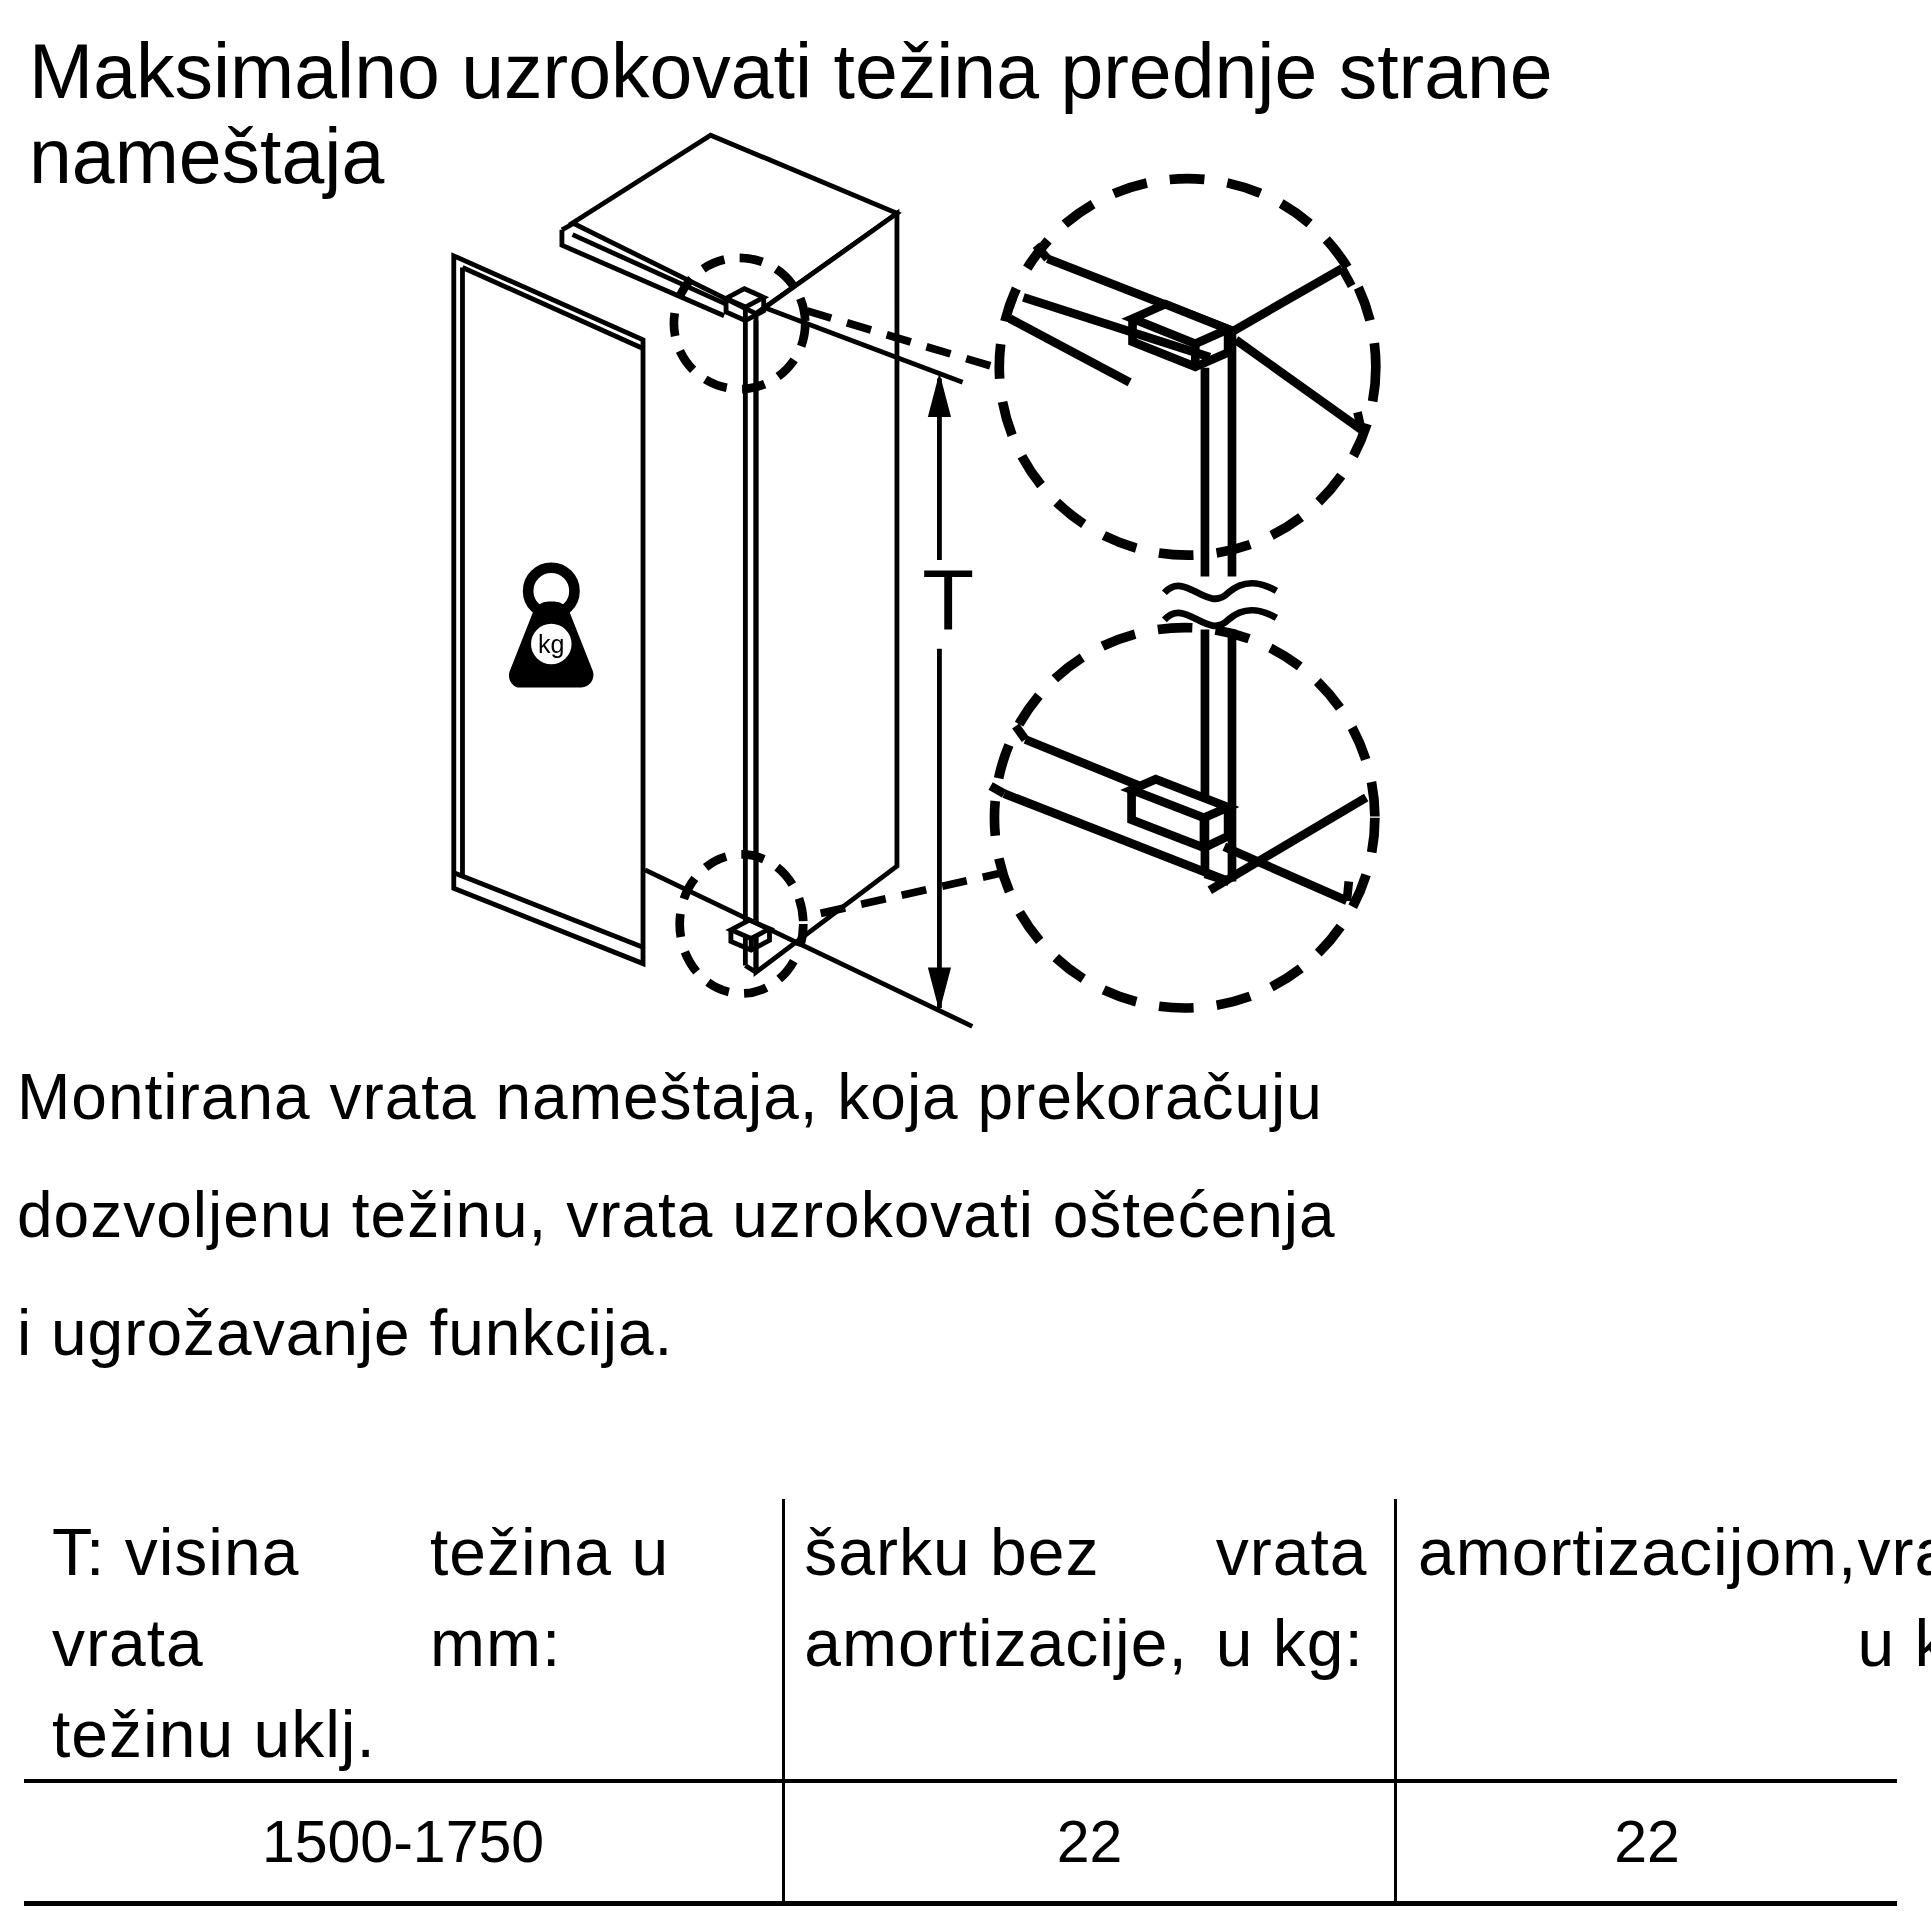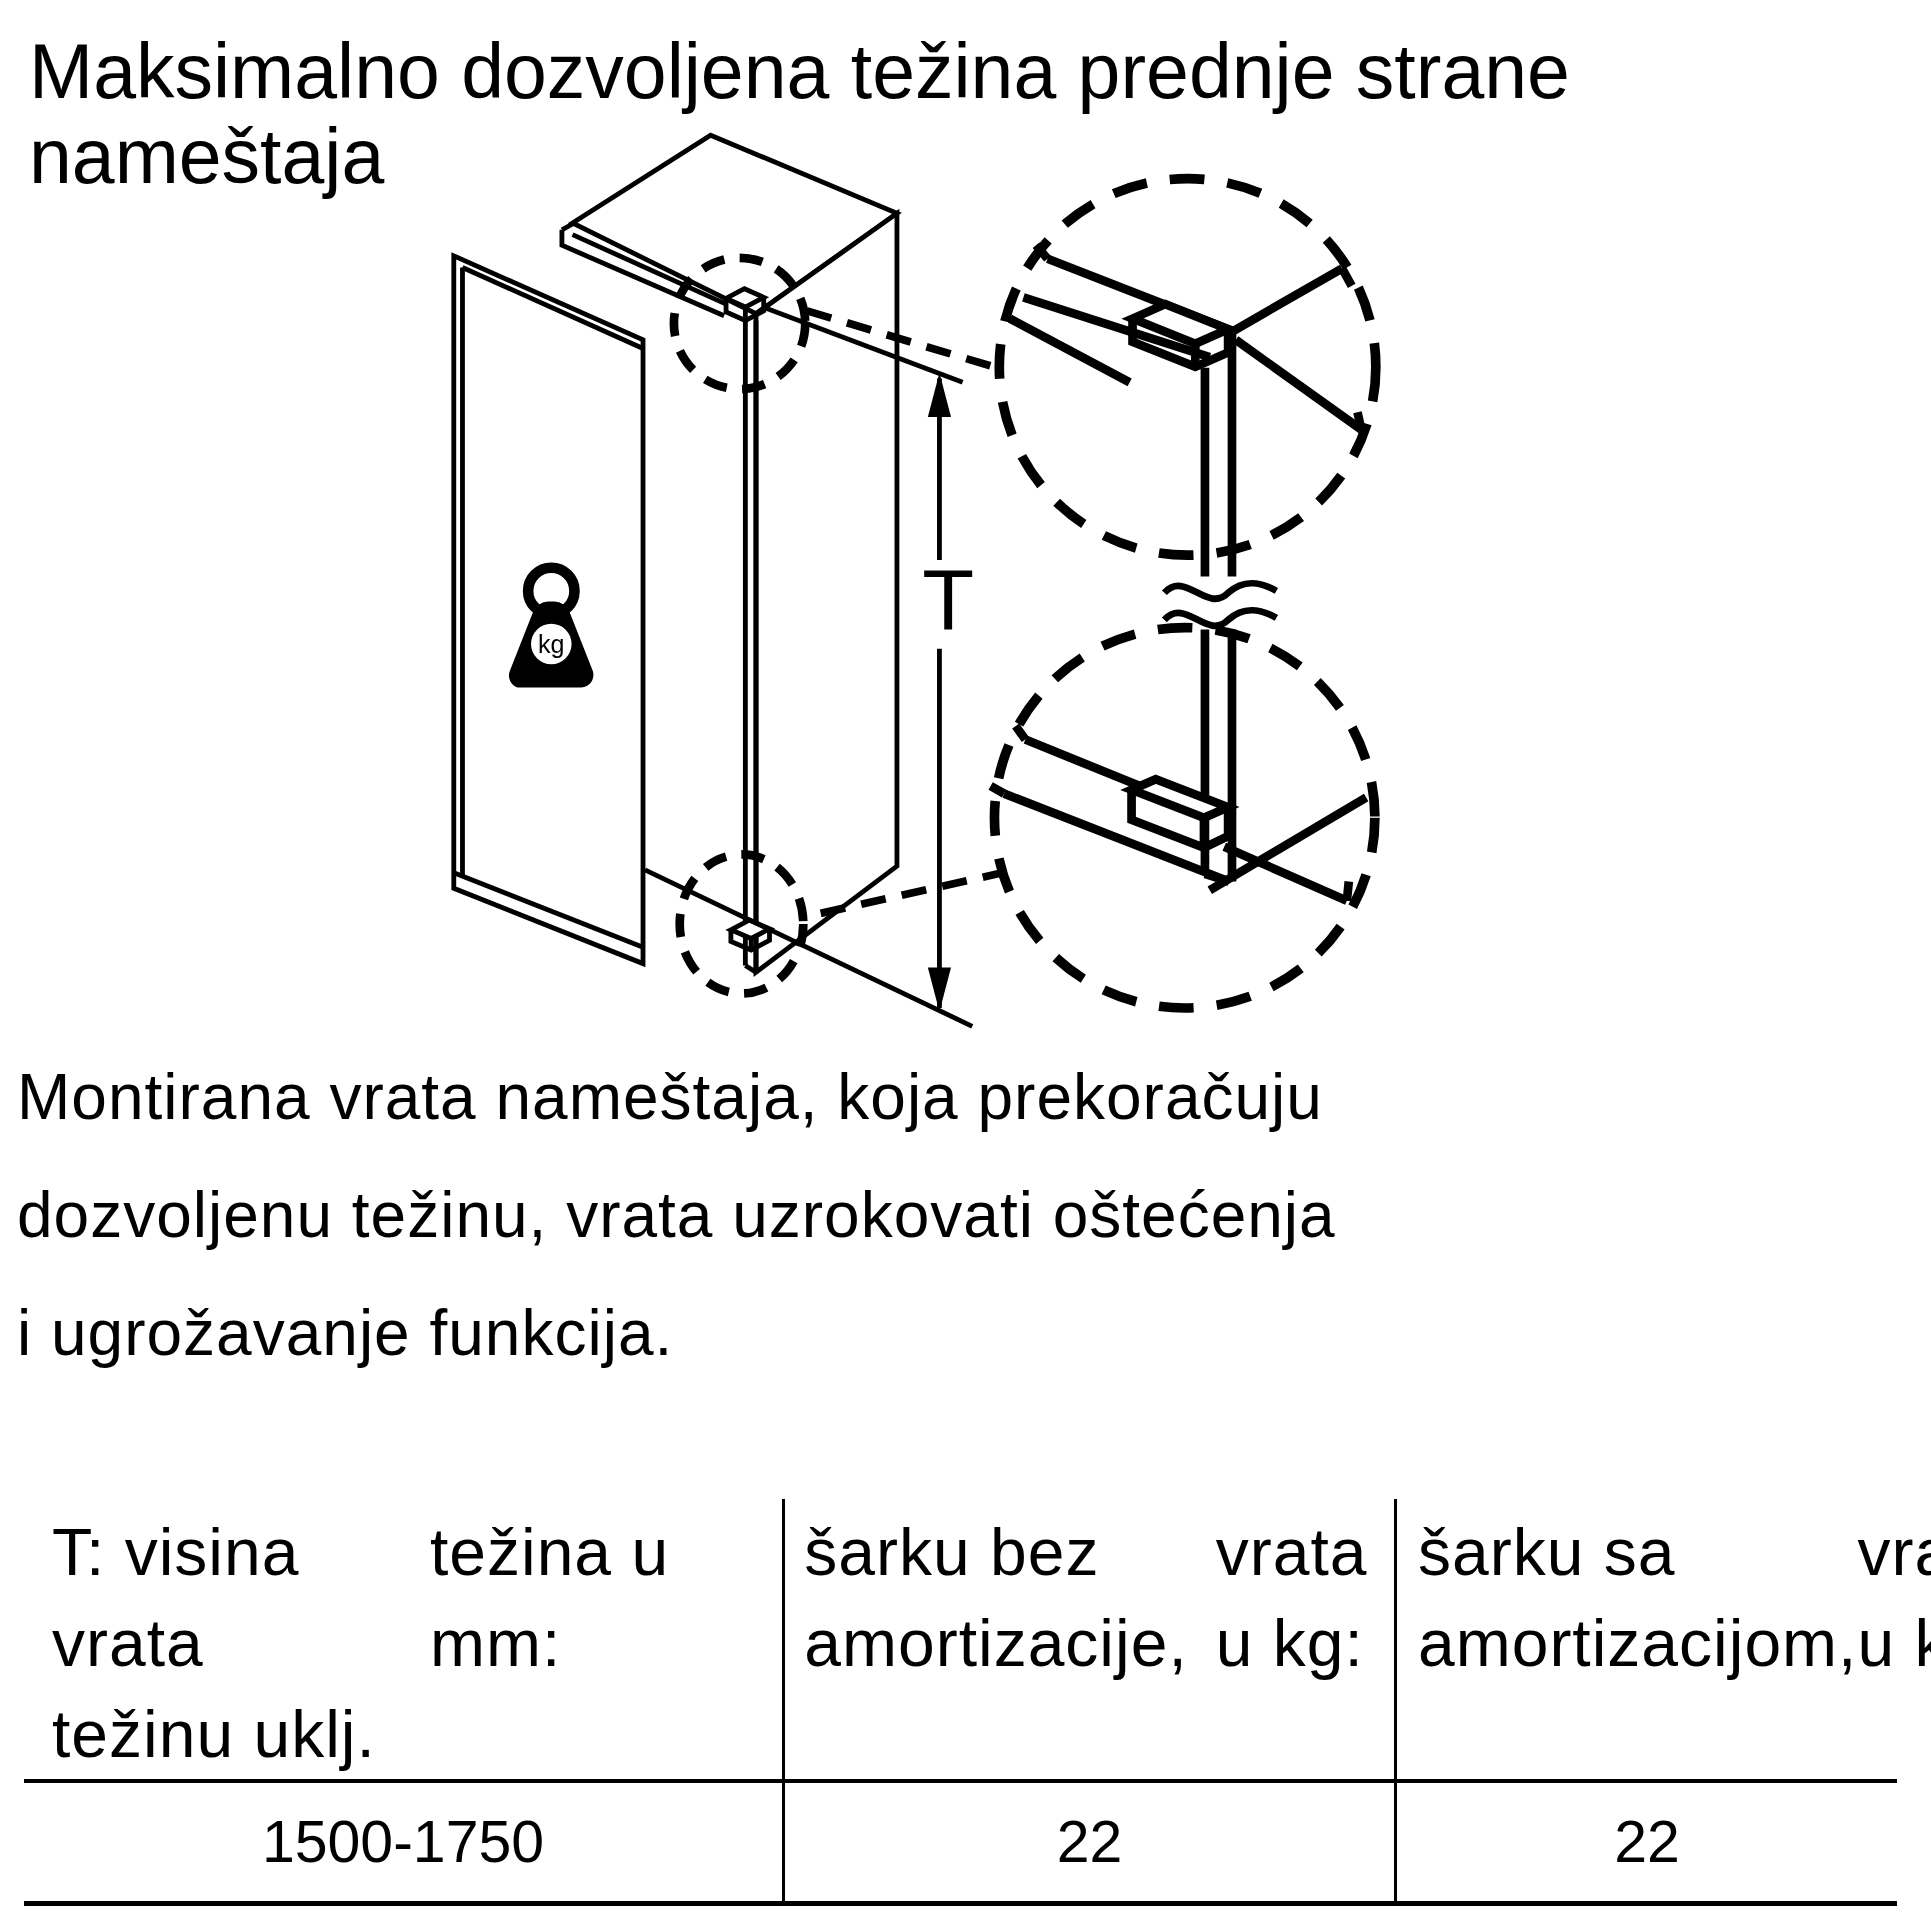--- a/index.html
+++ b/index.html
@@ -46,21 +46,21 @@
   .det{fill:none;stroke:#000;stroke-width:9px;}
   .dash-big{fill:none;stroke:#000;stroke-width:10px;stroke-dasharray:36 24;}
   .dash-small{fill:none;stroke:#000;stroke-width:9px;stroke-dasharray:24 16;}
   .dash-leader{fill:none;stroke:#000;stroke-width:8px;stroke-dasharray:26 17;}
   .detface{fill:#fff;stroke:#000;stroke-width:9px;}
 </style>
 </head>
 <body>
 
 <div class="title">
-  <div>Maksimalno dozvoljena težina prednje strane</div>
+  <div>Maksimalno uzrokovati težina prednje strane</div>
   <div>nameštaja</div>
 </div>
 
 <svg width="1931" height="1931" viewBox="0 0 2000 2000">
 
   <g>
     <polygon class="face" points="593,231 736,140 929,221 783,325"></polygon>
     <polygon class="face" points="783,325 929,221 929,897 783,1007"></polygon>
     <path class="stroke" d="M593,243 L752,315"></path>
     <path class="stroke" d="M582,238 L593,232"></path>
@@ -170,21 +170,20 @@
     </div>
     <div class="hcell c2">
       <div>
         <div>šarku bez</div>
         <div>amortizacije,</div>
       </div>
       <div class="h-bottom">vrata u kg:</div>
     </div>
     <div class="hcell c3">
       <div>
-        <div>šarku sa</div>
         <div>amortizacijom,</div>
       </div>
       <div class="h-bottom">vrata u kg:</div>
     </div>
   </div>
   <div class="tbl-values">
     <div class="vcell c1">1500-1750</div>
     <div class="vcell c2">22</div>
     <div class="vcell c3">22</div>
   </div>

